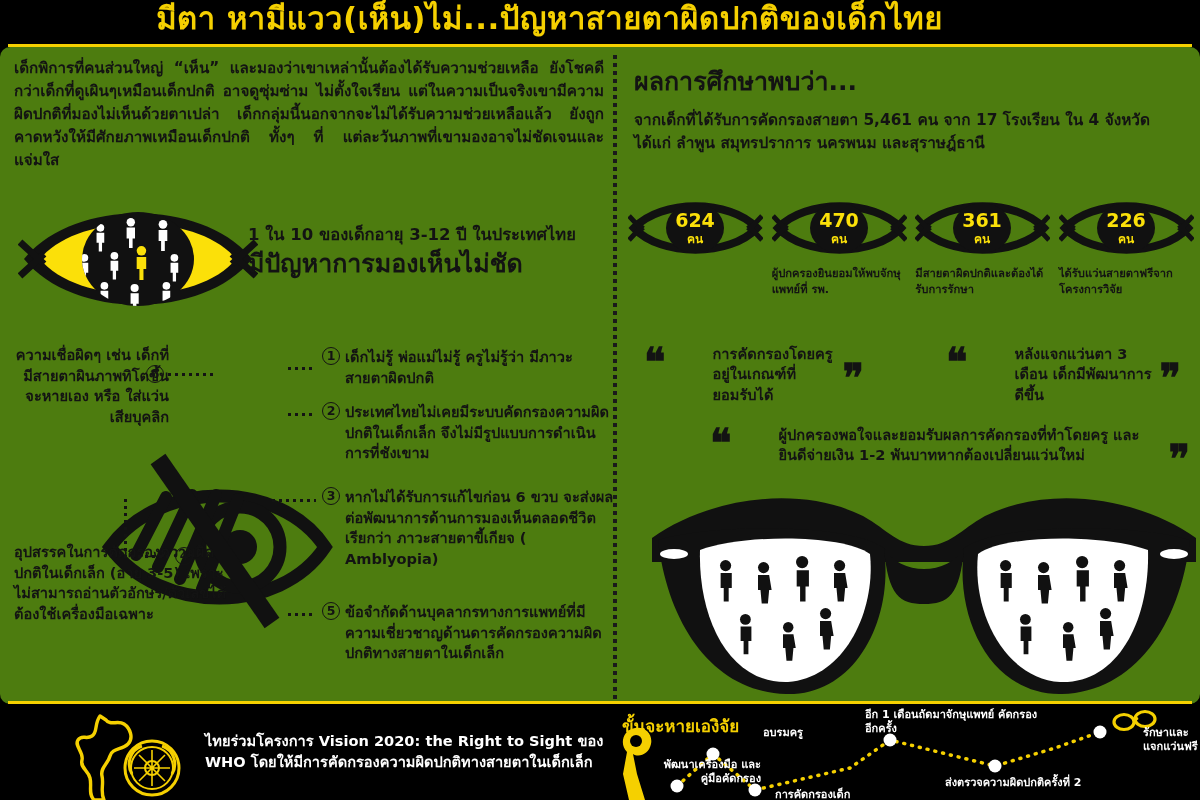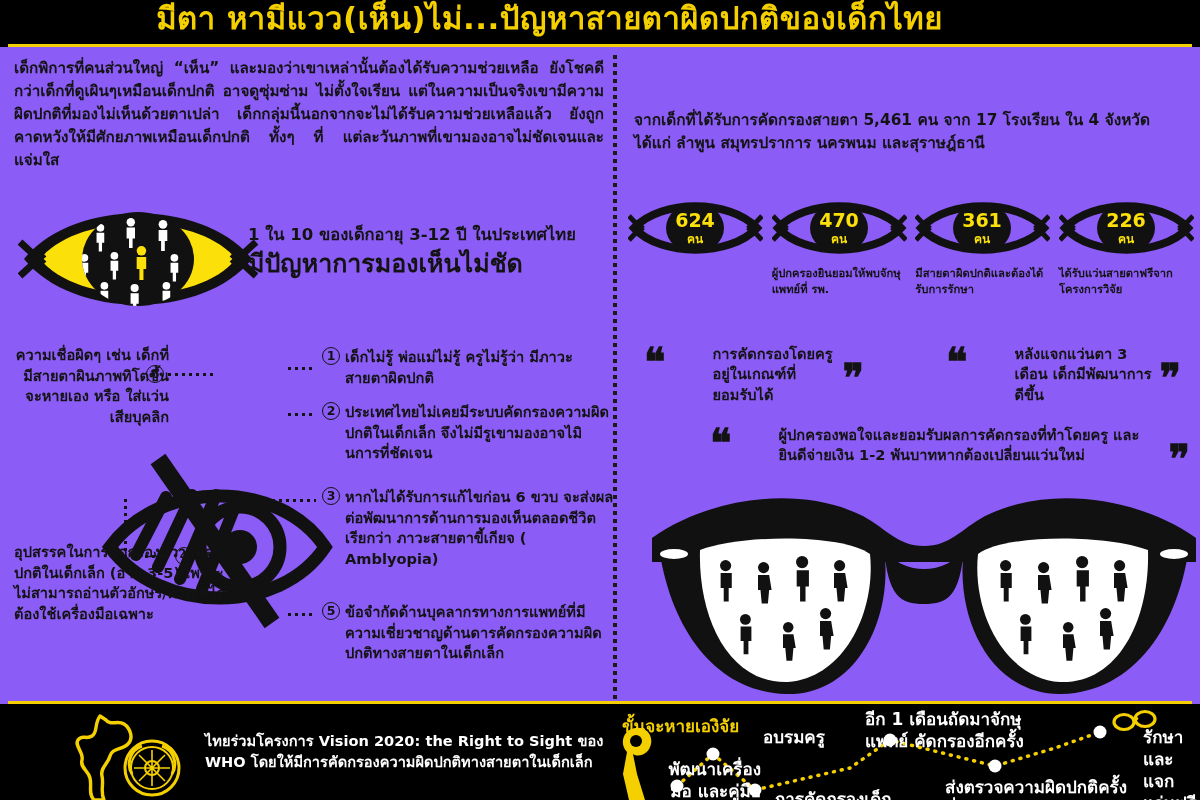--- a/index.html
+++ b/index.html
@@ -43,22 +43,23 @@
     left: 8px; top: 44px;
     width: 1184px; height: 3px;
     background: #f5d000;
   }
 
   
   .panel {
     position: absolute;
     left: 0; top: 47px;
     width: 1200px; height: 657px;
-    background: #8b5cf6;
+    background: #4d7c0f;
     overflow: hidden;
+    border-radius: 10px;
   }
 
   
   .vdivider {
     position: absolute;
     left: 613px; top: 8px;
     width: 4px; height: 645px;
     background-image: repeating-linear-gradient(to bottom, #1a1a1a 0 4px, transparent 4px 8px);
   }
 
@@ -254,21 +255,21 @@
     position: absolute;
     left: 622px; top: 8px;
     color: #f5d000;
     font-size: 17px;
     font-weight: 800;
   }
   .timeline-wrap { position: absolute; left: 615px; top: 0; width: 585px; height: 96px; }
   .tl-label {
     position: absolute;
     color: #fff;
-    font-size: 17px;
+    font-size: 11px;
     font-weight: 600;
     line-height: 1.3;
   }
 </style>
 </head>
 <body>
 
 <div id="page">
 
   <div class="titlebar">
@@ -385,41 +386,42 @@
       <div class="row-head">
         <span class="badge">1</span>
         <span class="txt">เด็กไม่รู้ พ่อแม่ไม่รู้ ครูไม่รู้ว่า มีภาวะสายตาผิดปกติ</span>
       </div>
     </div>
     <div class="dotline" style="left:288px; top:320px; width:28px;"></div>
 
     <div class="numitem item2">
       <div class="row-head">
         <span class="badge">2</span>
-        <span class="txt">ประเทศไทยไม่เคยมีระบบคัดกรองความผิดปกติในเด็กเล็ก จึงไม่มีรูเขามองอาจไมินการที่ชัดเจน</span>
+        <span class="txt">ประเทศไทยไม่เคยมีระบบคัดกรองความผิดปกติในเด็กเล็ก จึงไม่มีรูปแบบการดำเนินการที่ชังเขาม</span>
       </div>
     </div>
     <div class="dotline" style="left:288px; top:366px; width:28px;"></div>
 
     <div class="numitem item3">
       <div class="row-head">
         <span class="badge">3</span>
         <span class="txt">หากไม่ได้รับการแก้ไขก่อน 6 ขวบ จะส่งผลต่อพัฒนาการด้านการมองเห็นตลอดชีวิต เรียกว่า ภาวะสายตาขี้เกียจ ( Amblyopia)</span>
       </div>
     </div>
     <div class="dotline" style="left:272px; top:452px; width:44px;"></div>
 
     <div class="numitem item5">
       <div class="row-head">
         <span class="badge">5</span>
         <span class="txt">ข้อจำกัดด้านบุคลากรทางการแพทย์ที่มีความเชี่ยวชาญด้านดารคัดกรองความผิดปกติทางสายตาในเด็กเล็ก</span>
       </div>
     </div>
     <div class="dotline" style="left:288px; top:566px; width:28px;"></div>
 
+    <div class="res-head">ผลการศึกษาพบว่า...</div>
     <div class="res-sub">จากเด็กที่ได้รับการคัดกรองสายตา 5,461 คน จาก 17 โรงเรียน ใน 4 จังหวัด ได้แก่ ลำพูน สมุทรปราการ นครพนม และสุราษฎ์ธานี</div>
 
     <div class="eyestats">
 
       <div class="eyestat">
         <svg width="135" height="62" viewBox="0 0 135 62">
           <path d="M6 31 C 33 2, 102 2, 129 31 C 102 60, 33 60, 6 31 Z" fill="none" stroke="#111" stroke-width="8"></path>
           <path d="M1 19 L 15 34 M1 43 L 15 28" stroke="#111" stroke-width="5" fill="none"></path>
           <path d="M134 19 L 120 34 M134 43 L 120 28" stroke="#111" stroke-width="5" fill="none"></path>
           <ellipse cx="67" cy="31" rx="29" ry="25" fill="#111"></ellipse>

